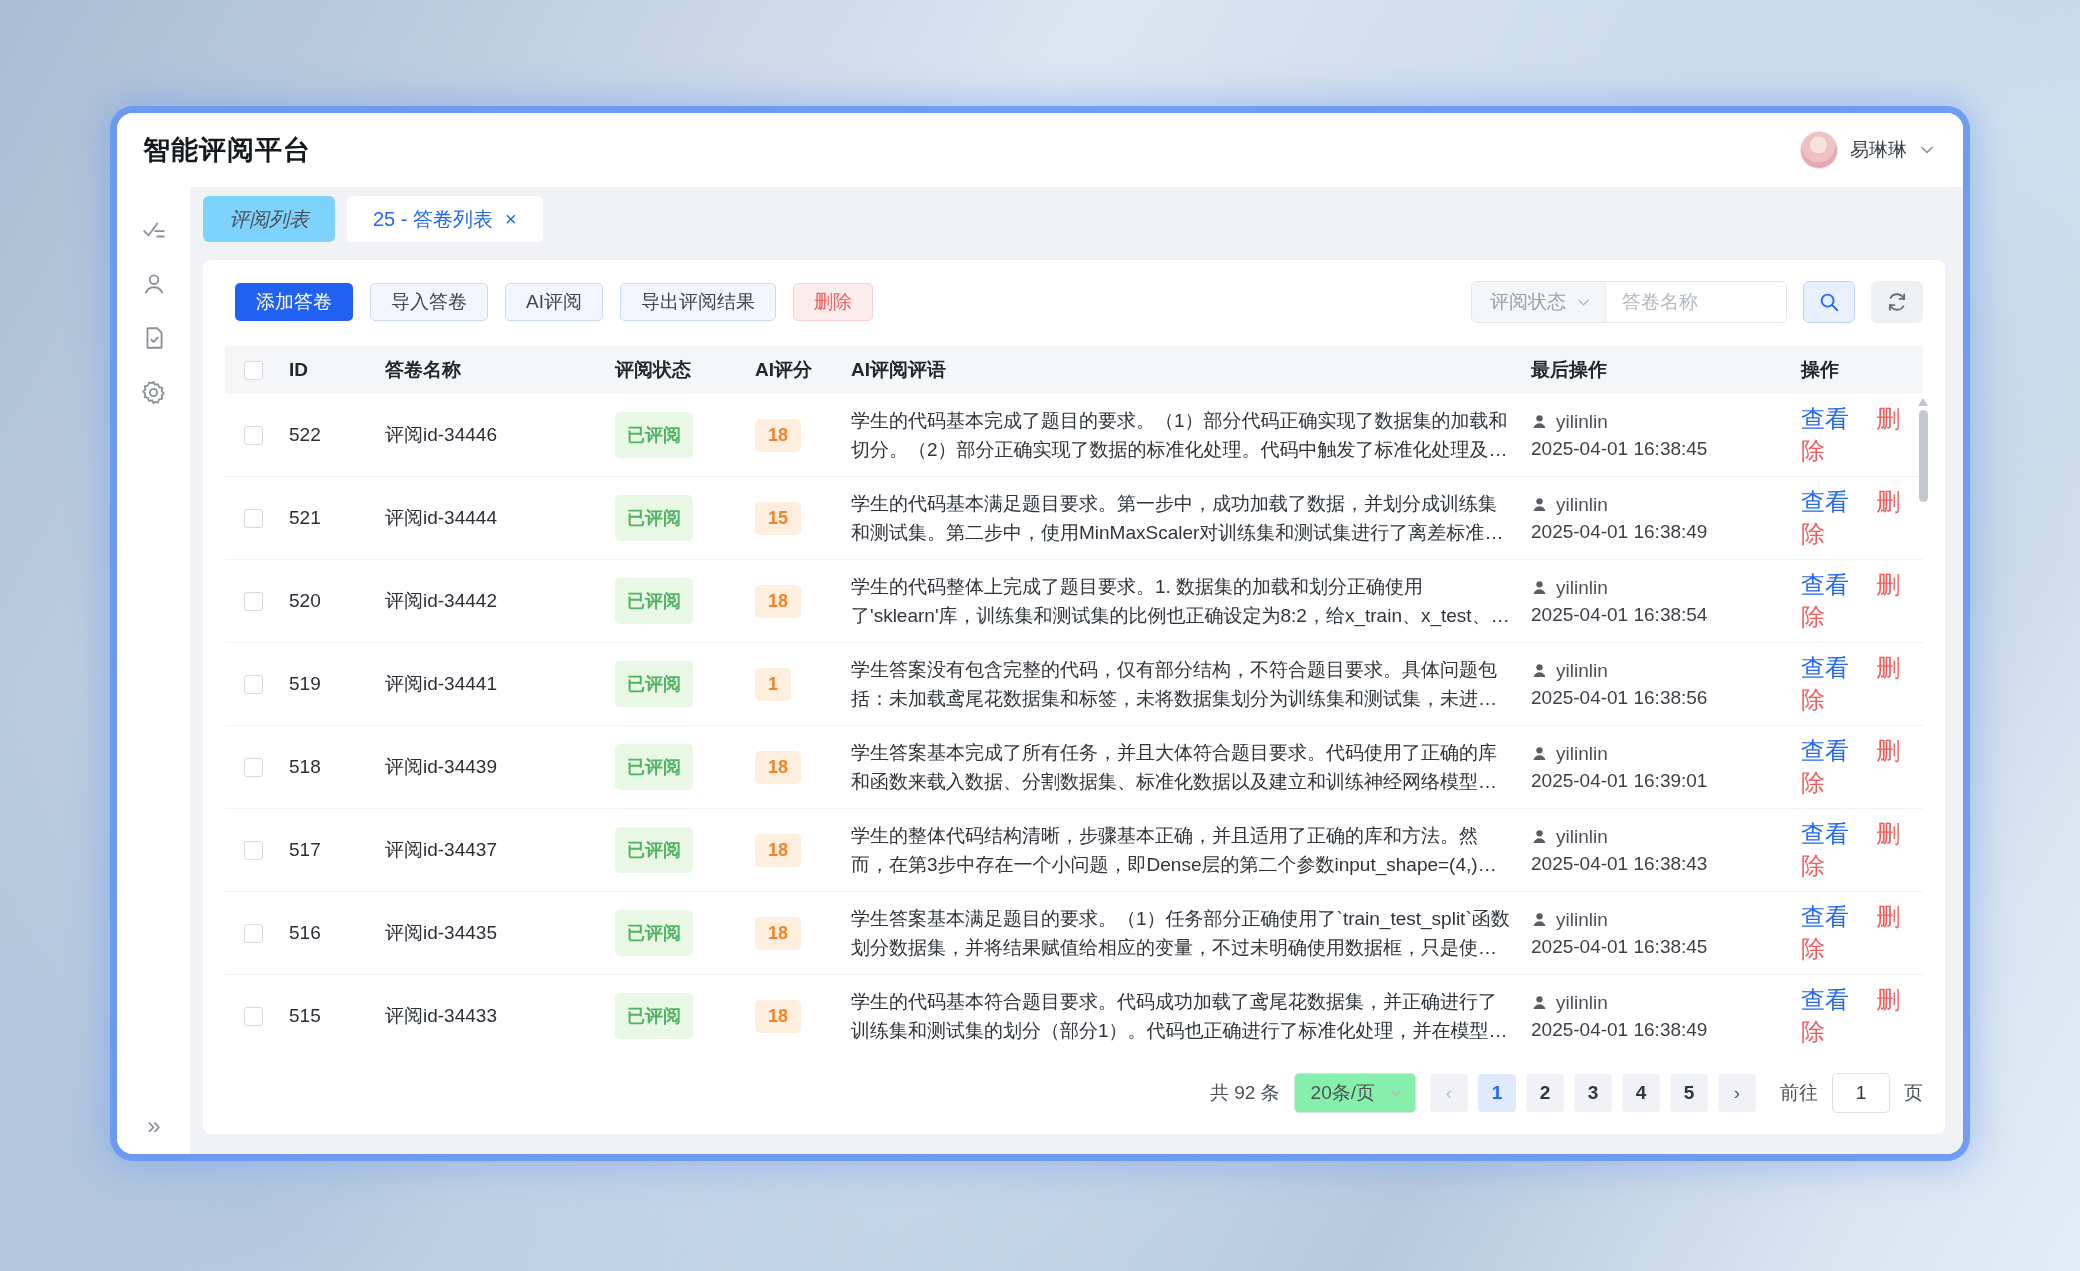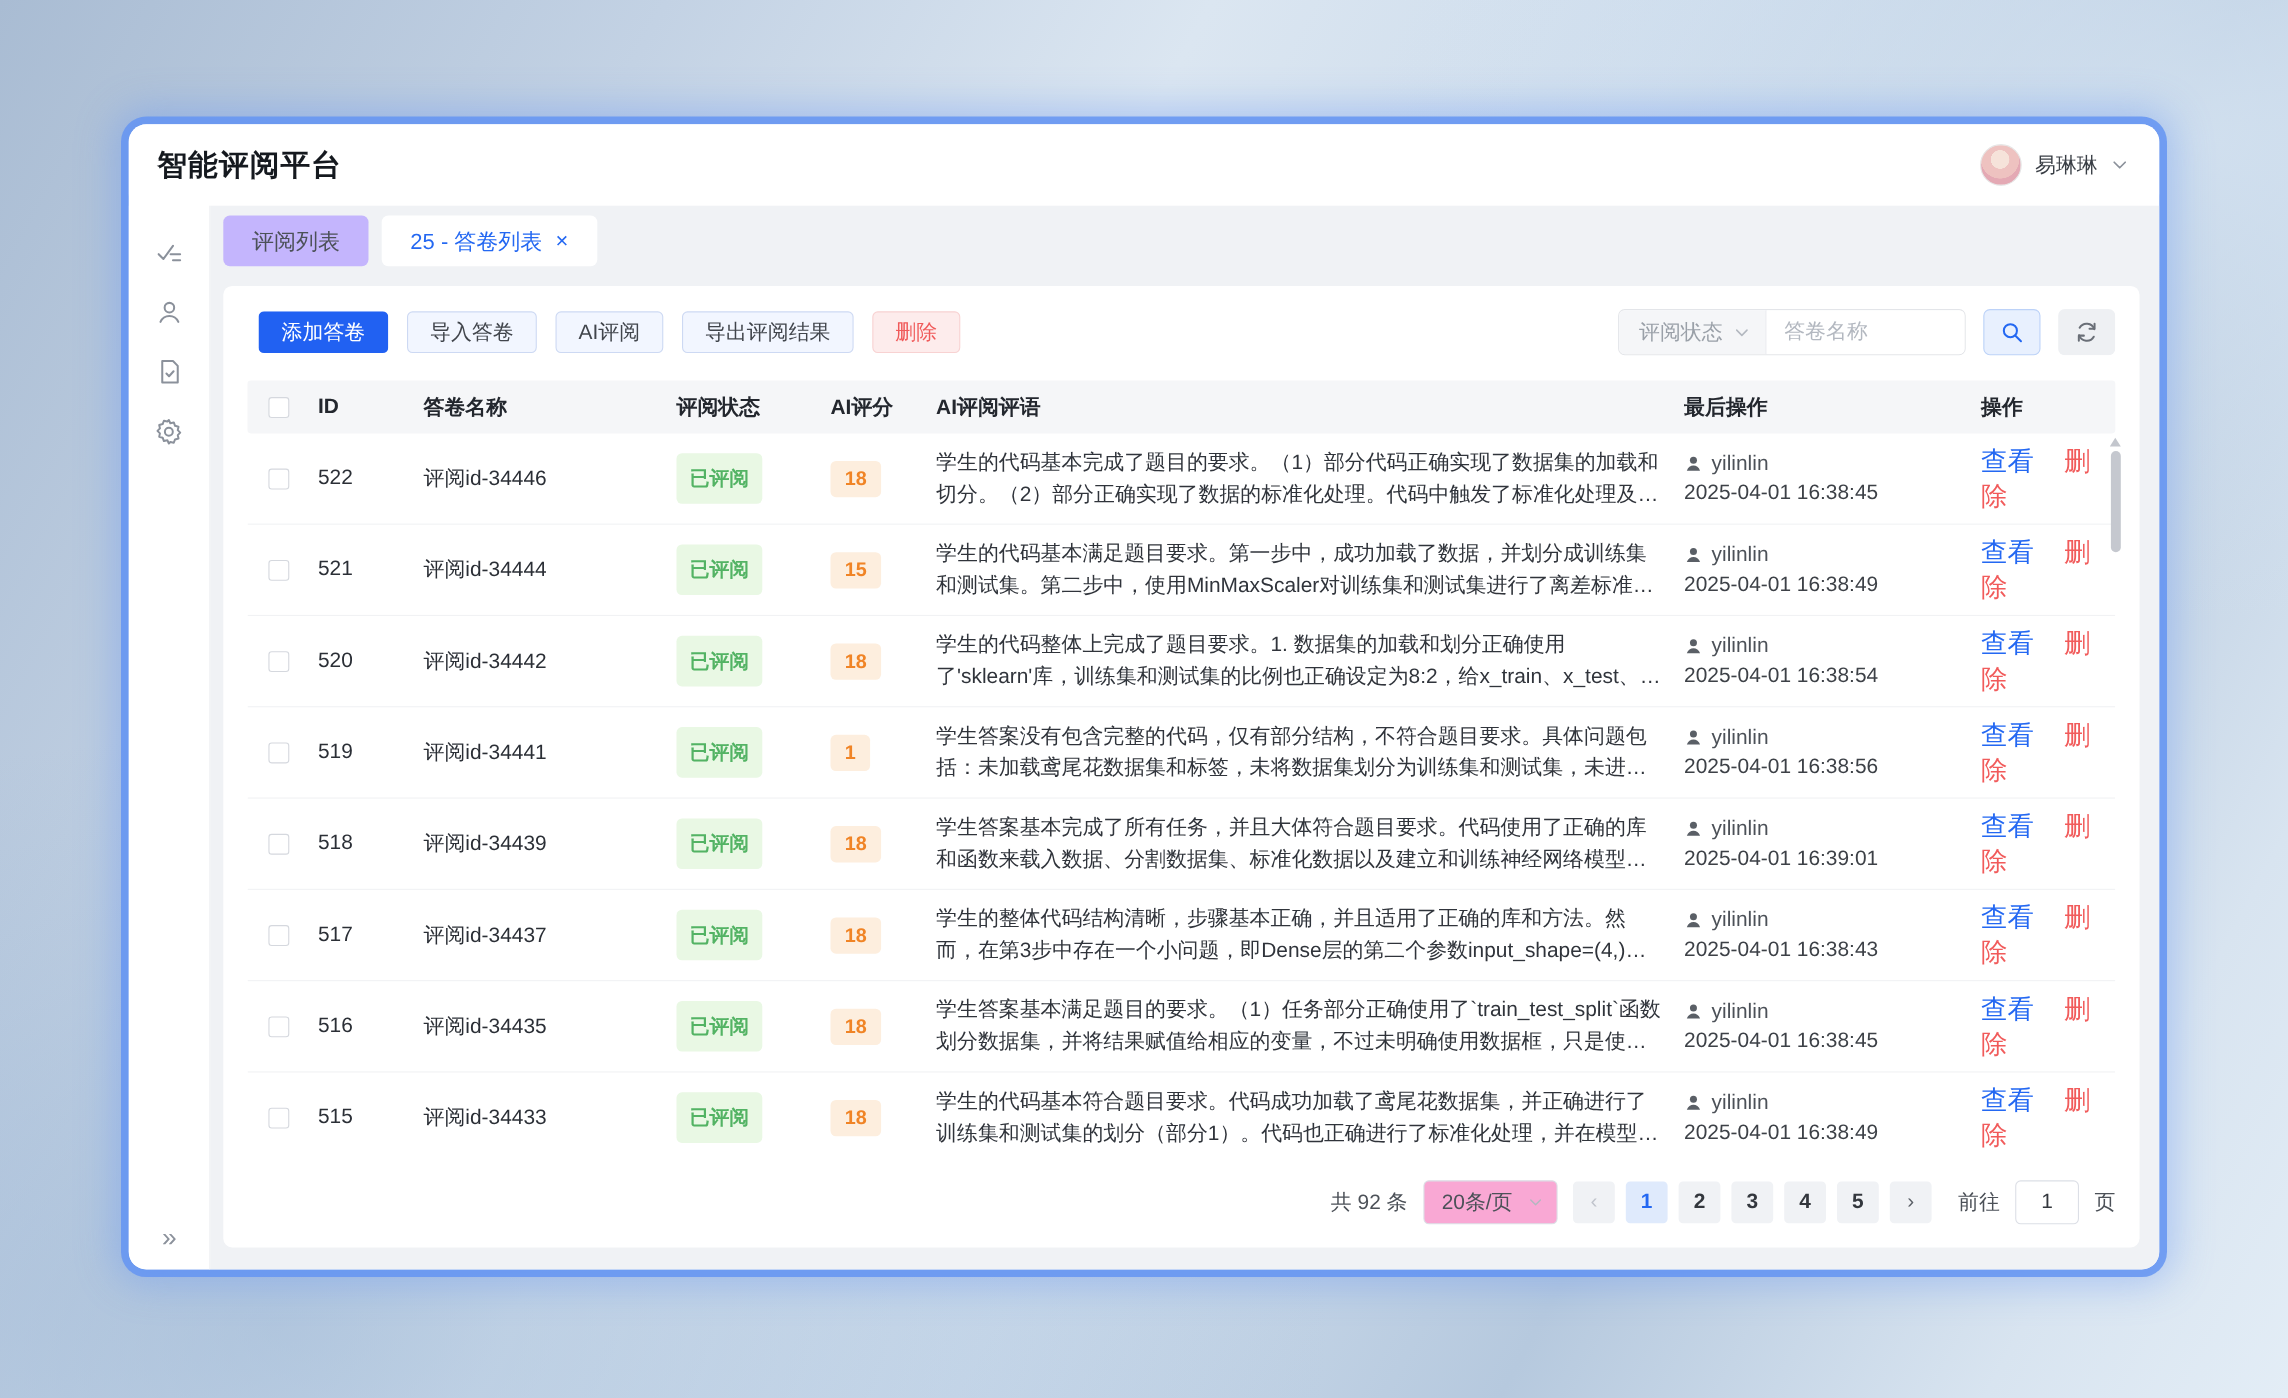--- a/index.html
+++ b/index.html
@@ -27,21 +27,21 @@
   
   .app-body { flex:1; display:flex; min-height:0; }
   .side-rail { flex:0 0 74px; background:#fff; border-right:1px solid #f3f4f6; display:flex; flex-direction:column; align-items:center; padding-top:20px; position:relative; }
   .rail-icon { width:46px; height:46px; display:flex; align-items:center; justify-content:center; color:#8b919b; cursor:pointer; margin-bottom:8px; }
   .rail-icon svg { stroke:#8b919b; }
   .rail-collapse { position:absolute; bottom:14px; left:0; width:74px; text-align:center; font-size:24px; color:#8b919b; cursor:pointer; user-select:none; }
   .main-col { flex:1; background:#f0f2f5; display:flex; flex-direction:column; min-width:0; padding:9px 18px 20px 12px; }
   
   .tabs-row { display:flex; gap:12px; flex:0 0 46px; align-items:stretch; margin-bottom:18px; }
   .tab { display:flex; align-items:center; gap:12px; padding:0 26px; border-radius:6px; font-size:20px; cursor:pointer; }
-  .tab.inactive { background:#c4b5fd; color:#4c5158; }
+  .tab.inactive { background:#7dd3fc; color:#4c5158;font-style:italic; }
   .tab.active { background:#fff; color:#2468f2; }
   .tab-close { font-size:20px; color:#2468f2; line-height:1; cursor:pointer; }
   
   .panel { flex:1; background:#fff; border-radius:8px; padding:21px 22px; display:flex; flex-direction:column; min-height:0; }
   .toolbar { flex:0 0 38px; display:flex; align-items:center; margin-bottom:23px;margin-left:10px; }
   .btn { height:38px; padding:0 20px; border-radius:5px; font-size:19px; display:inline-flex; align-items:center; cursor:pointer; margin-right:17px; border:1px solid transparent; font-family:inherit; }
   .btn-primary { background:#2161f2; color:#fff; }
   .btn-plain { background:#f2f6ff; color:#41454c; border-color:#cdd9f3; }
   .btn-danger { background:#fdecec; color:#f05a5a; border-color:#f8d2d2; }
   .toolbar-spacer { flex:1; }
@@ -75,21 +75,21 @@
   .op-time { color:#3d4147; line-height:27px; }
   .link { cursor:pointer; font-size:24px; margin-right:22px; }
   .link.view { color:#2468f2; }
   .link.del { color:#f15b5b; margin-right:0; }
   
   .vscroll { position:absolute; right:-6px; top:52px; width:12px; height:640px; }
   .vscroll .arrow-up { width:0; height:0; border-left:5px solid transparent; border-right:5px solid transparent; border-bottom:8px solid #c3c6cd; margin:0 auto 4px; }
   .vscroll .thumb { width:9px; margin:0 auto; height:92px; background:#c5c8cf; border-radius:5px; cursor:pointer; }
   
   .pagination { flex:0 0 40px; margin-top:17px; display:flex; align-items:center; justify-content:flex-end; gap:14px; font-size:19px; color:#4c5158; }
-  .page-size { display:flex; align-items:center; gap:14px; border:1px solid #dcdfe6; border-radius:5px; height:40px; padding:0 12px 0 16px; color:#4c5158; cursor:pointer; background:#f9a8d4; }
+  .page-size { display:flex; align-items:center; gap:14px; border:1px solid #dcdfe6; border-radius:5px; height:40px; padding:0 12px 0 16px; color:#4c5158; cursor:pointer; background:#86efac; }
   .pg-btn { min-width:38px; height:38px; border-radius:4px; background:#f0f2f5; display:flex; align-items:center; justify-content:center; font-size:19px; font-weight:700; color:#33373d; cursor:pointer; }
   .pg-btn.prev { color:#c0c4cc; font-weight:400; }
   .pg-btn.next { color:#5b6067; font-weight:400; }
   .pg-btn.active { background:#dfeafc; color:#2468f2; }
   .pg-group { display:flex; gap:10px; }
   .goto-input { width:58px; height:40px; border:1px solid #dcdfe6; border-radius:5px; text-align:center; font-size:19px; color:#33373d; outline:none; font-family:inherit; }
   .gap-right { margin-left:10px; }
 </style>
 </head>
 <body>

